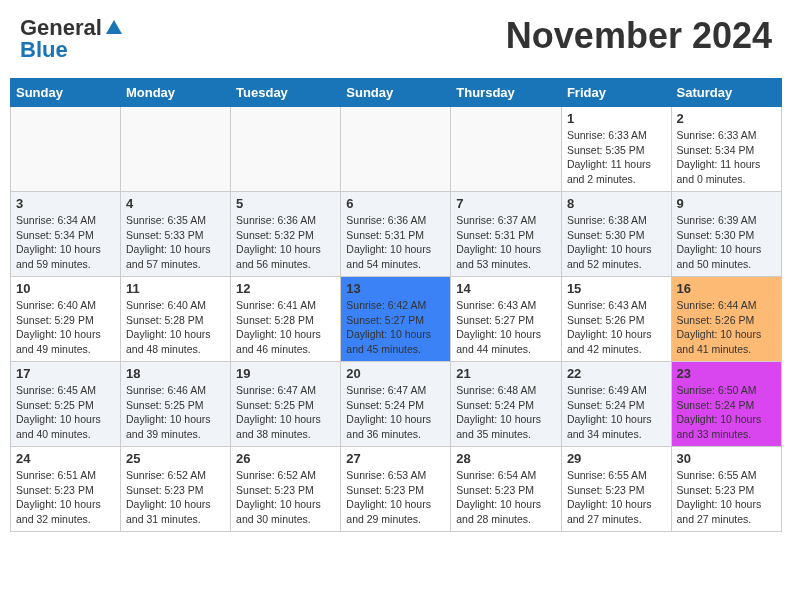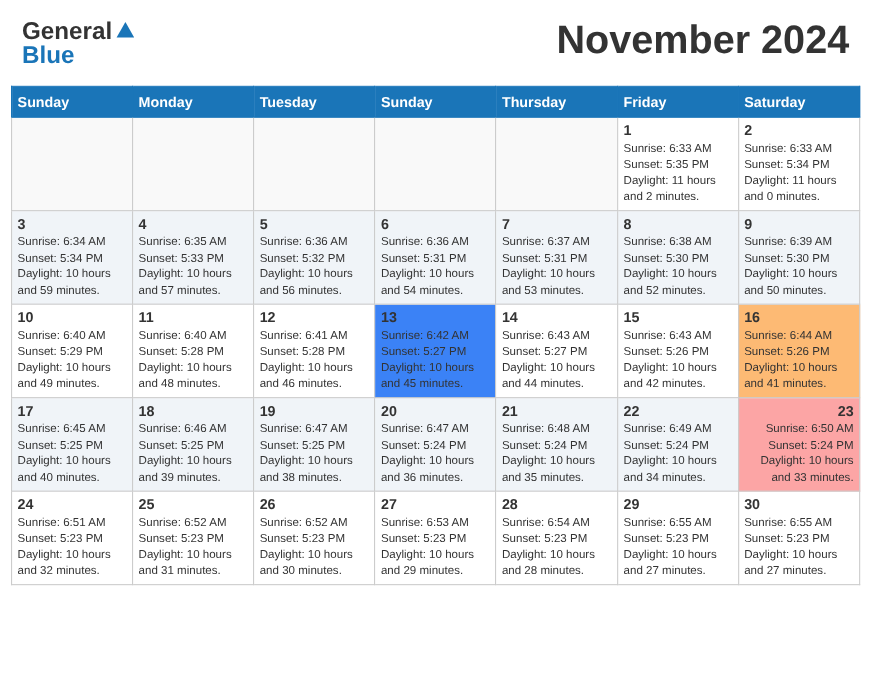--- a/index.html
+++ b/index.html
@@ -245,21 +245,21 @@
           <div class="day-info" style="white-space: pre-line;">Sunrise: 6:48 AM
 Sunset: 5:24 PM
 Daylight: 10 hours and 35 minutes.</div>
         </td>
         <td style="background: rgb(240, 244, 248);">
           <span class="day-number">22</span>
           <div class="day-info" style="white-space: pre-line;">Sunrise: 6:49 AM
 Sunset: 5:24 PM
 Daylight: 10 hours and 34 minutes.</div>
         </td>
-        <td style="background: #fca5a5; text-align: right;">
+        <td style="background: #d946ef;">
           <span class="day-number">23</span>
           <div class="day-info" style="white-space: pre-line;">Sunrise: 6:50 AM
 Sunset: 5:24 PM
 Daylight: 10 hours and 33 minutes.</div>
         </td>
       </tr>
       <tr>
         <td style="background: rgb(255, 255, 255);">
           <span class="day-number">24</span>
           <div class="day-info" style="white-space: pre-line;">Sunrise: 6:51 AM

